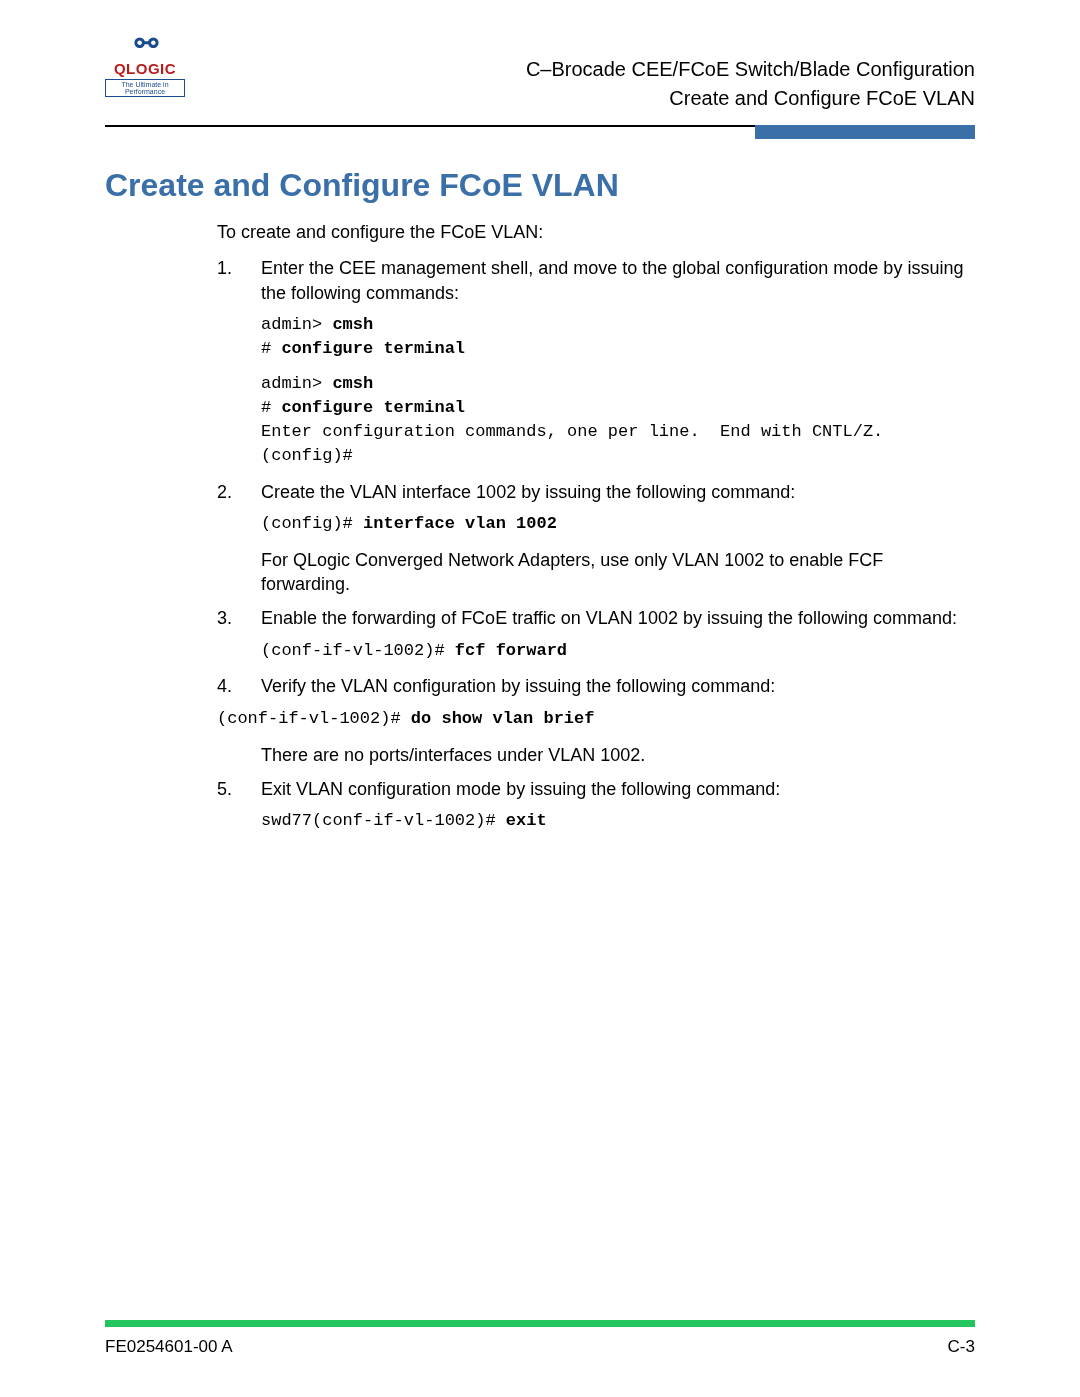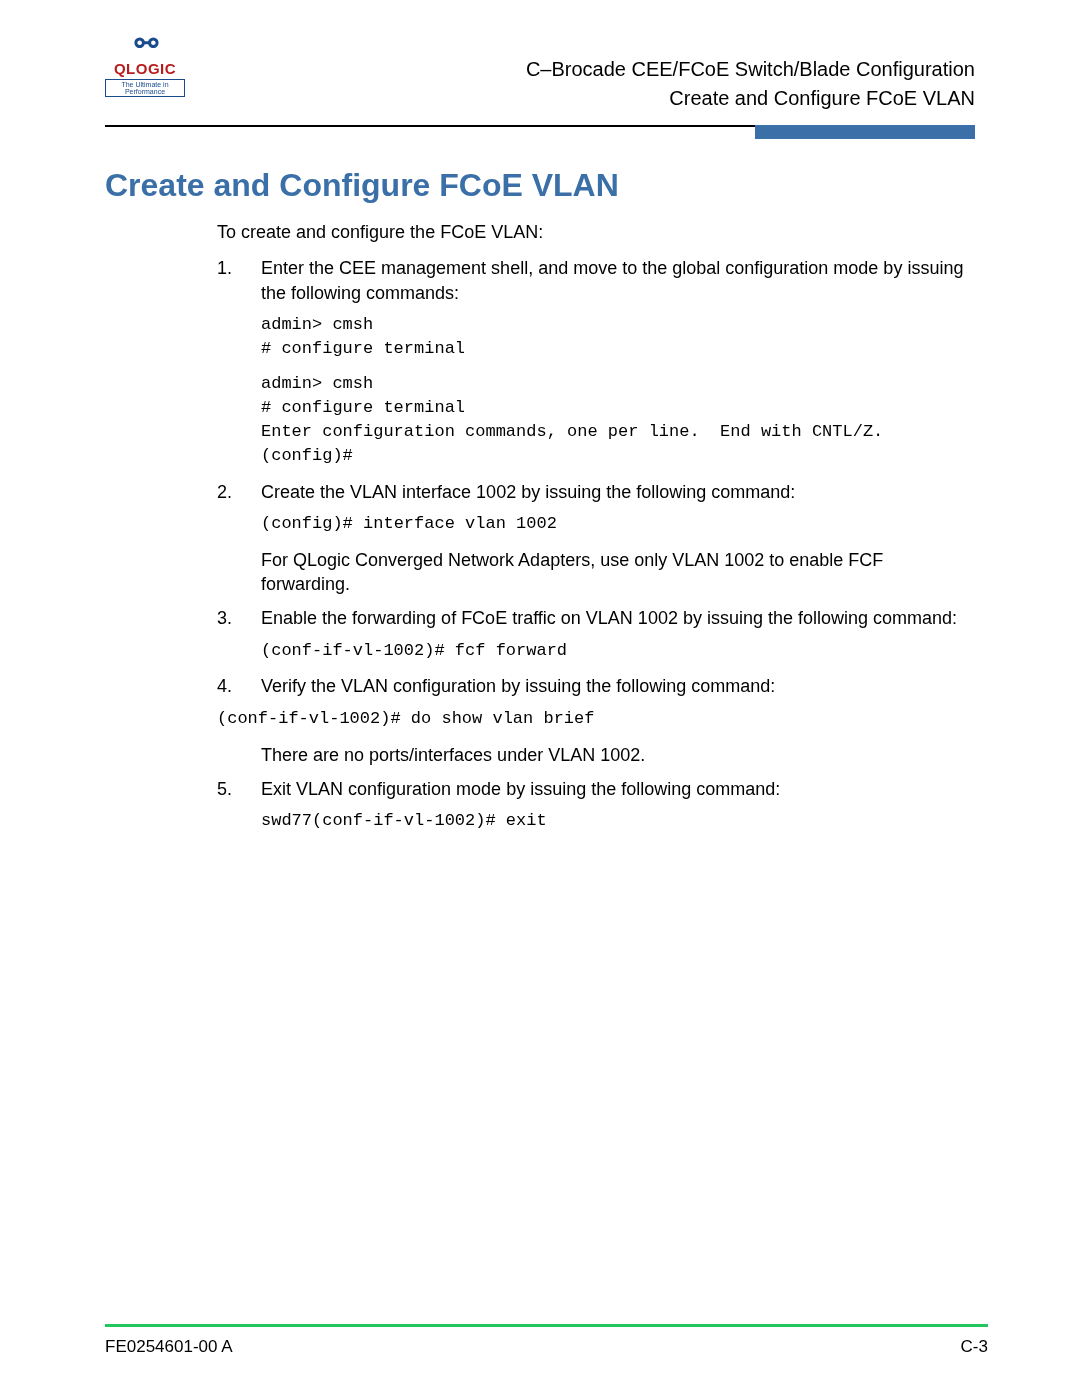--- a/index.html
+++ b/index.html
@@ -108,35 +108,35 @@
     left: 0;
     top: 0;
   }
   .code {
     font-family: "Courier New", Courier, monospace;
     font-size: 17px;
     white-space: pre;
     line-height: 1.4;
     margin: 8px 0 12px 0;
   }
-  .code .b { font-weight: normal; }
+  .code .b { font-weight: bold; }
   .para { margin: 8px 0; }
   .vlan-output {
     font-family: "Courier New", Courier, monospace;
     font-size: 17px;
     white-space: pre;
     line-height: 1.6;
     margin: 8px 0 12px -44px;
   }
   .footer {
     position: absolute;
     bottom: 40px;
     left: 105px;
-    right: 92px;
-    border-top: 3px solid #22c55e;
+    right: 105px;
+    border-top: 7px solid #22c55e;
     padding-top: 10px;
     display: flex;
     justify-content: space-between;
     font-size: 17px;
   }
 </style>
 </head>
 <body>
 
 <div class="page">

